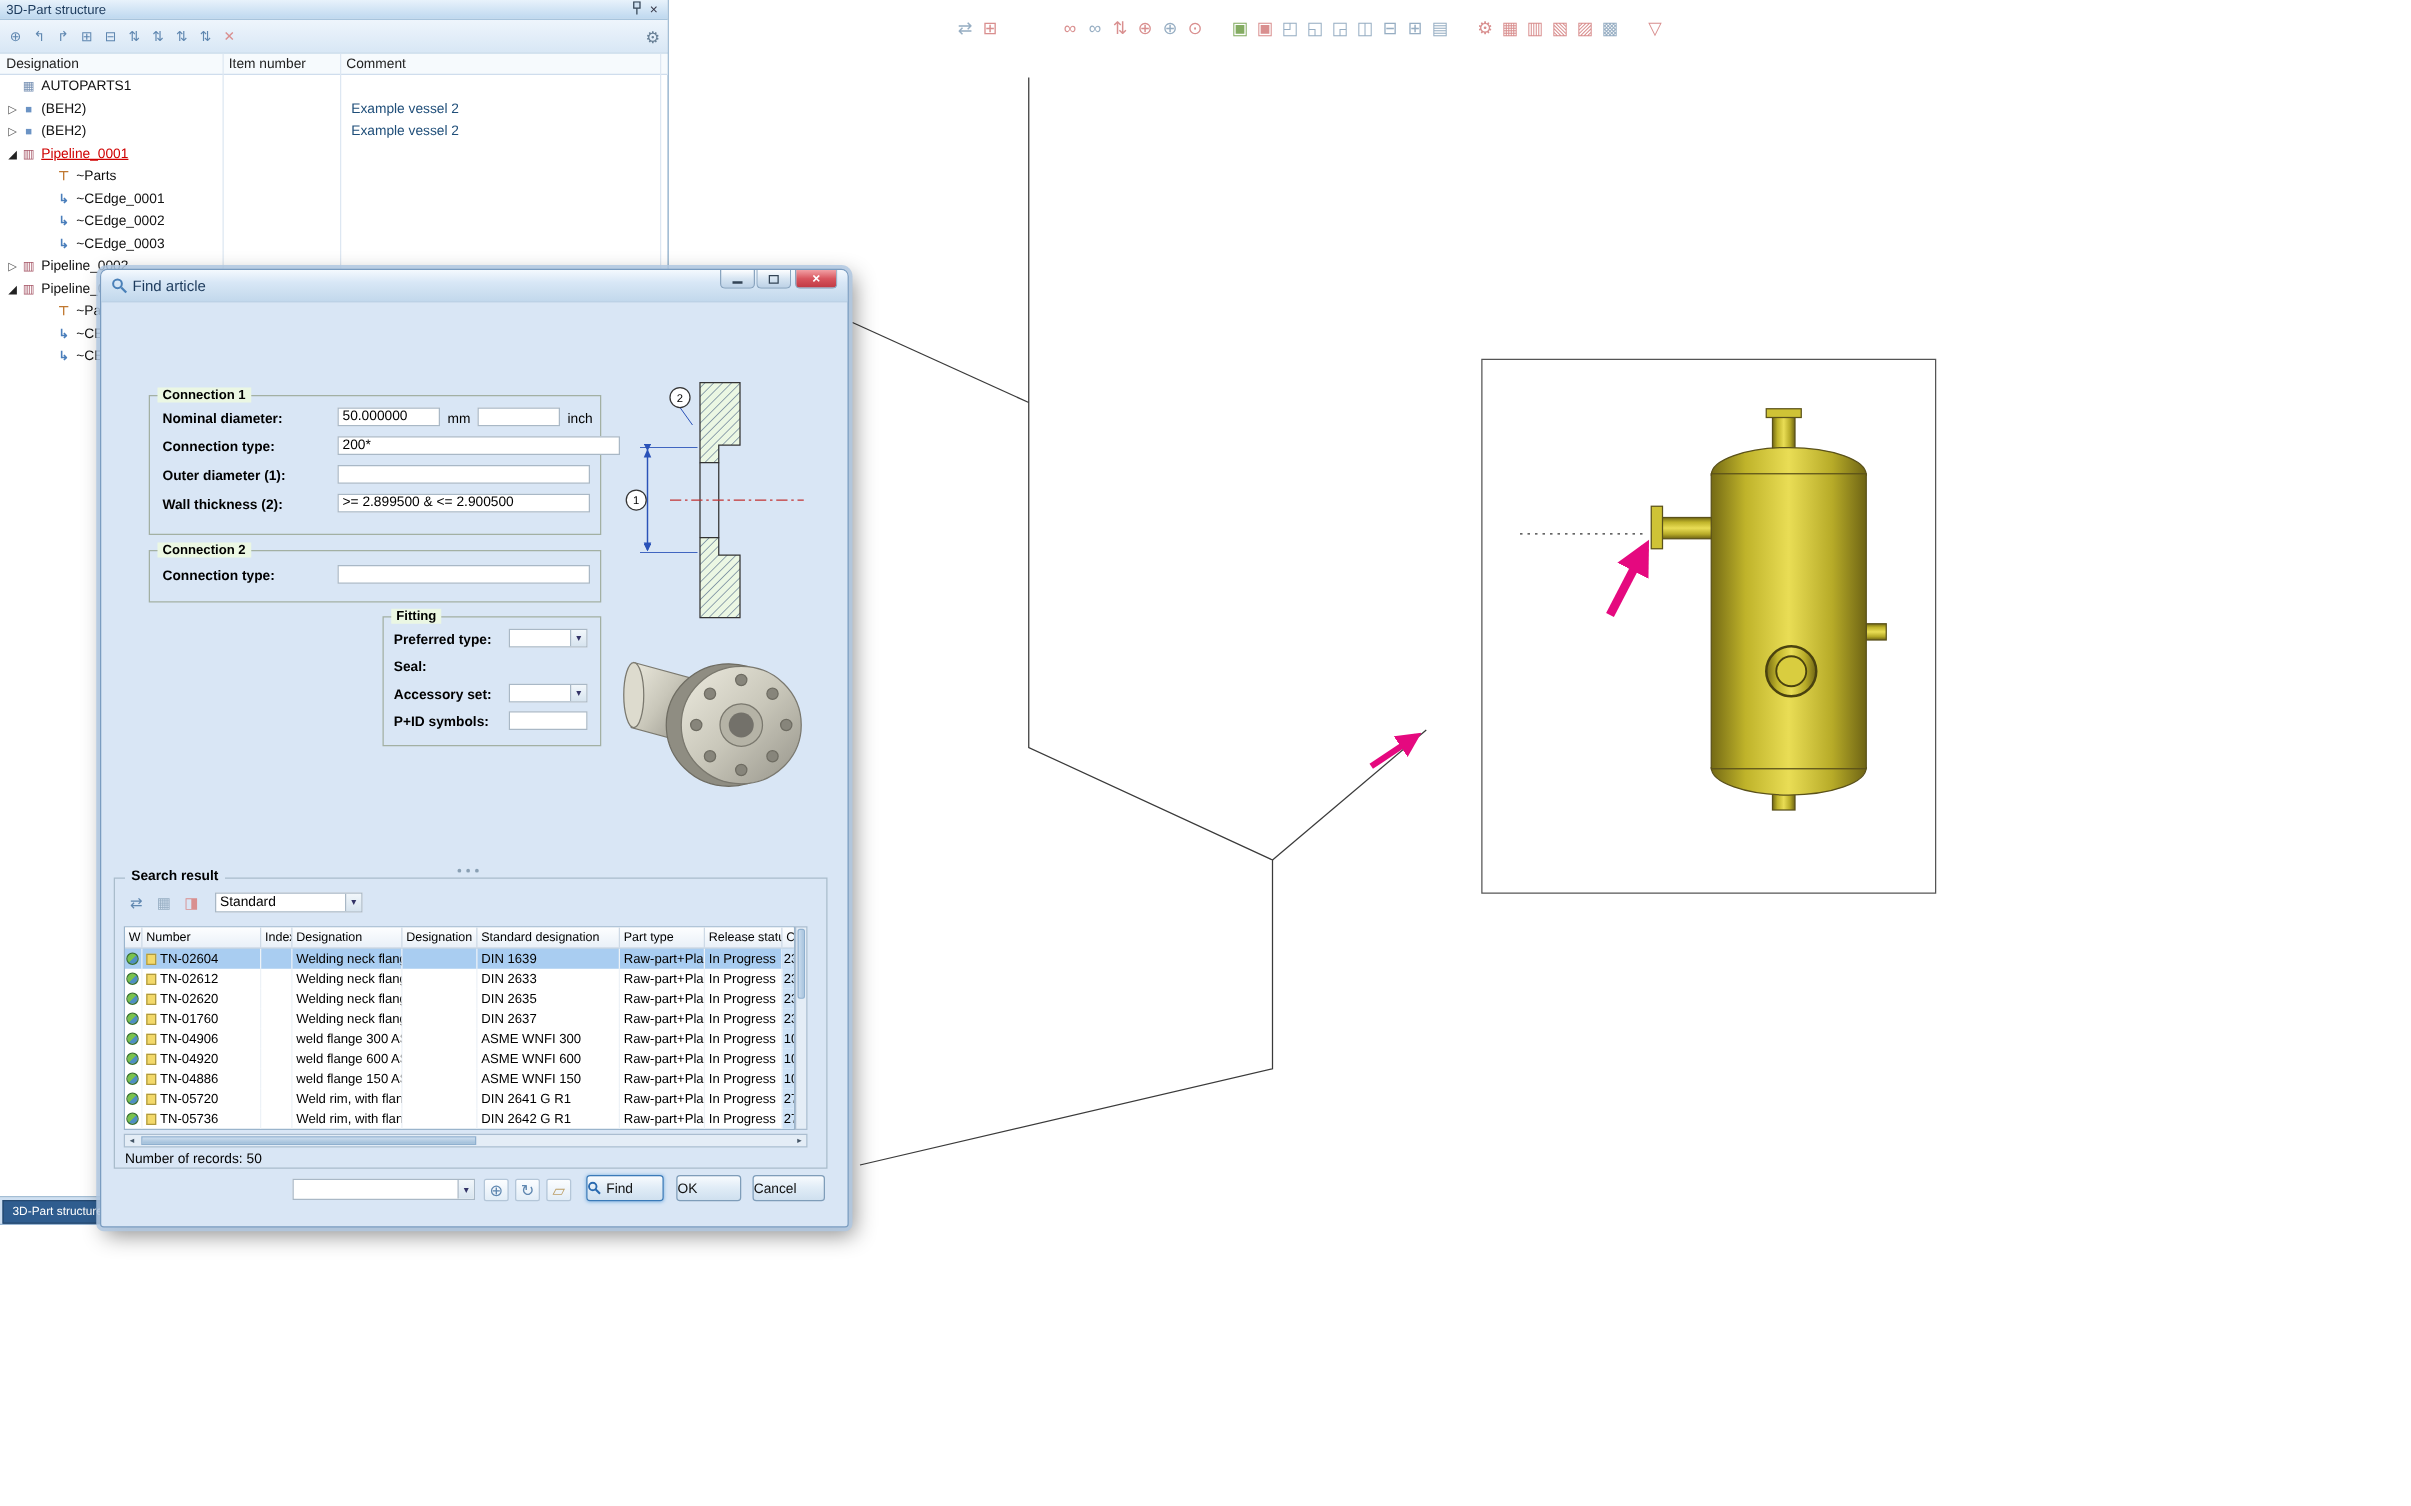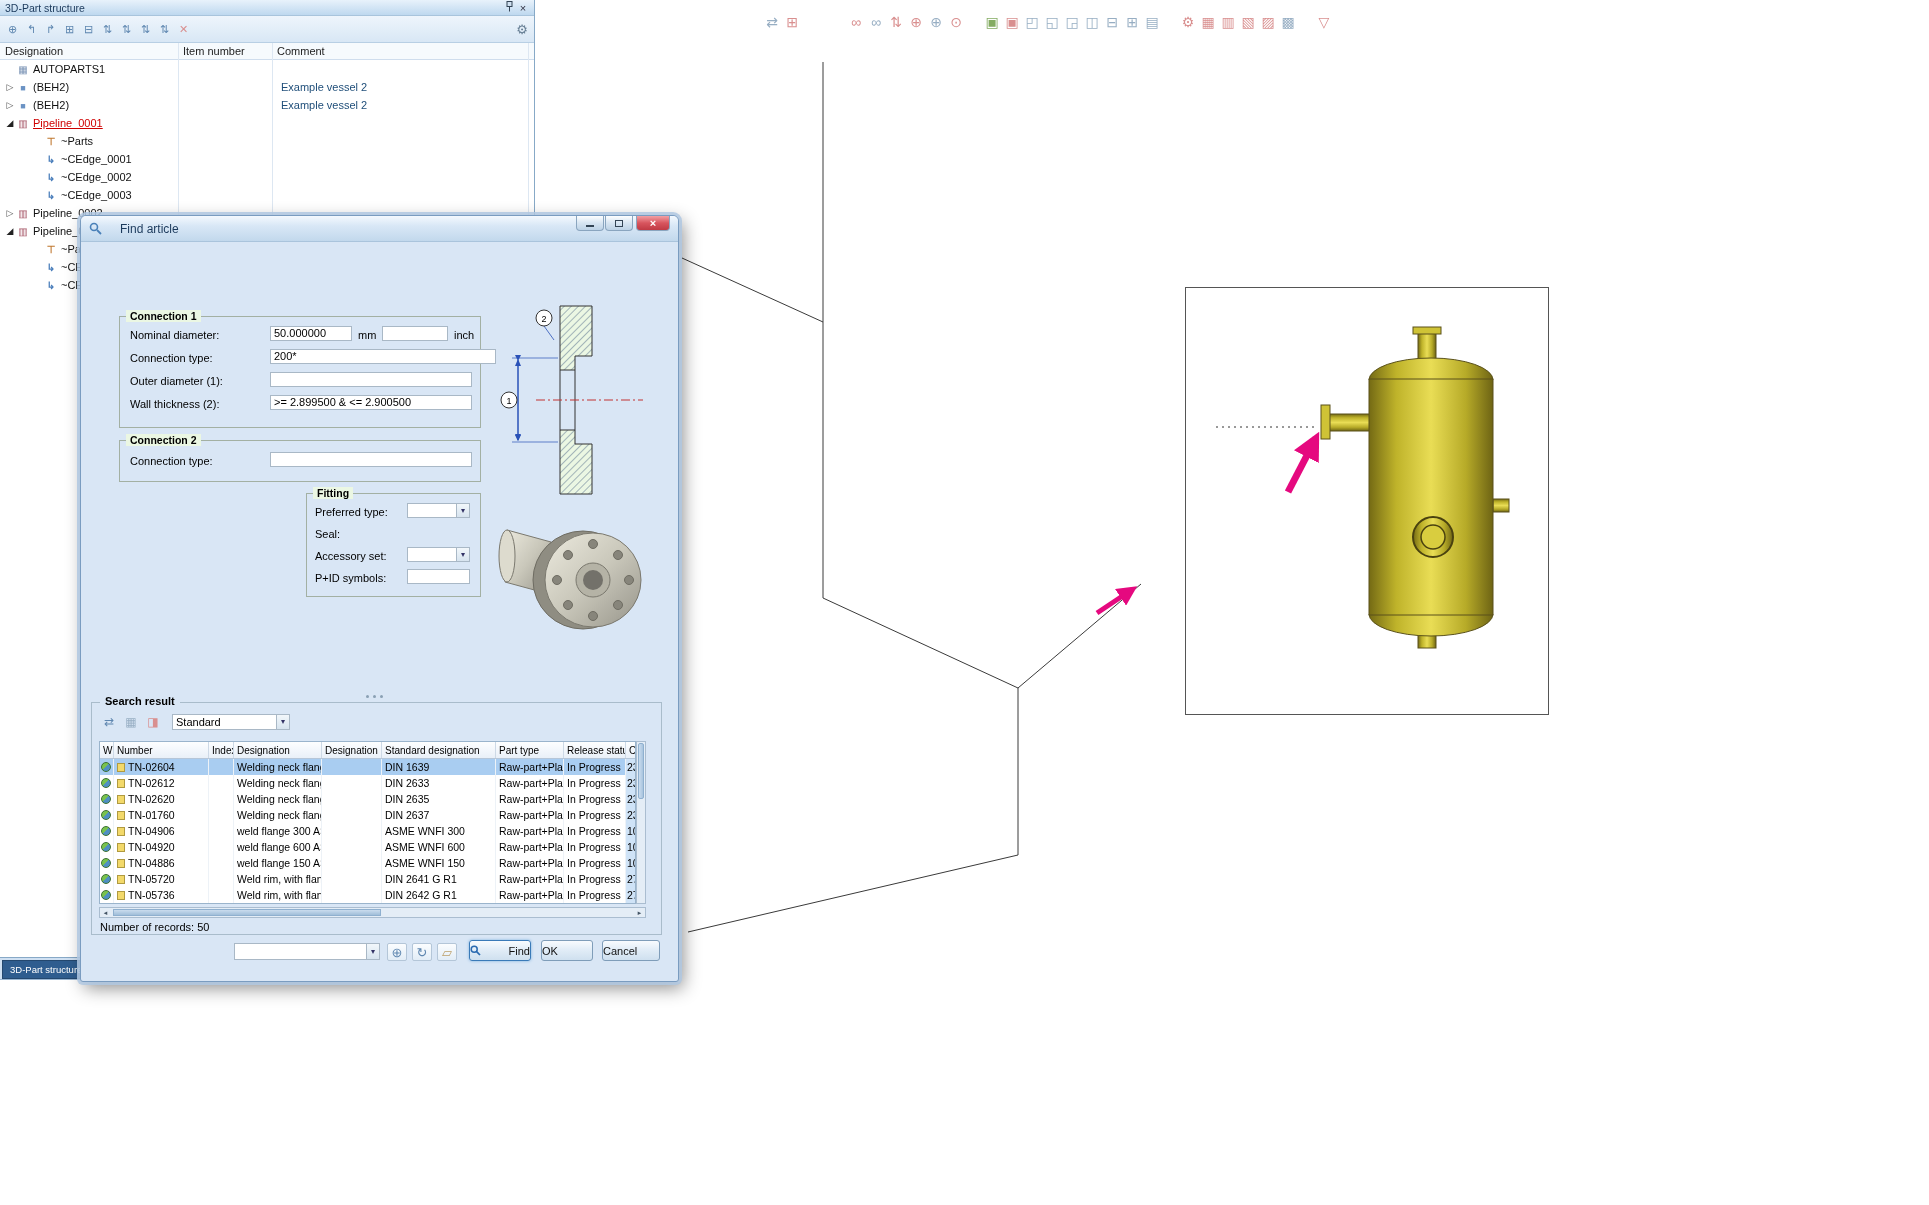--- a/index.html
+++ b/index.html
@@ -50,42 +50,42 @@
   [data-hl="1"] .tlbl{color:#cf0000;text-decoration:underline}
   .tcmt{position:absolute;left:281px;font-size:11px;color:#1f4e79;white-space:nowrap}
 
   
   #dock-tabs{position:absolute;left:0;top:958px;width:535px;height:22px;background:#cfe0f2;border-bottom:1px solid #9ab7d4;display:flex;align-items:flex-start;padding:2px 0 0 2px;gap:2px;z-index:5}
   .dock-tab{font-size:9.5px;padding:3px 7px;border:1px solid #8fb0cf;background:#dce9f6;color:#234;white-space:nowrap;cursor:default}
   .dock-tab[data-active="1"]{background:#2f5d8f;color:#fff;border-color:#24486f}
 
   
   #dialog{position:absolute;left:80px;top:215px;width:599px;height:767px;background:#d9e6f5;border:1px solid #7a9cc0;border-radius:6px 6px 3px 3px;box-shadow:0 0 0 3px rgba(176,200,226,.85),4px 6px 18px rgba(0,0,0,.45);z-index:10}
-  .dlg-title{position:absolute;left:0;top:0;right:0;height:26px;border-radius:5px 5px 0 0;background:linear-gradient(#f4f9fe,#d8e7f6 40%,#c2d8ec);border-bottom:1px solid #aac4dc;display:flex;align-items:center;gap:18px;padding-left:8px}
+  .dlg-title{position:absolute;left:0;top:0;right:0;height:26px;border-radius:5px 5px 0 0;background:linear-gradient(#f4f9fe,#d8e7f6 40%,#c2d8ec);border-bottom:1px solid #aac4dc;display:flex;align-items:center;gap:4px;padding-left:8px}
   .dlg-title-text{font-size:12px;color:#1c3a5c}
   .wbtn{position:absolute;top:0;height:15px;width:28px;border:1px solid #8aa5bf;border-top:none;border-radius:0 0 4px 4px;background:linear-gradient(#fdfeff,#d7e5f2 50%,#bdd2e6);display:flex;align-items:center;justify-content:center;font-size:10px;color:#345;cursor:default}
   .wmin{right:74px}.wmax{right:45px}
   .wclose{right:8px;width:34px;background:linear-gradient(#f2a0a4,#d8555e 50%,#c03a44);color:#fff;font-weight:bold;font-size:11px}
   .min-glyph{width:8px;height:3px;border-bottom:2px solid #345;margin-top:5px}
   .max-glyph{width:8px;height:7px;border:1px solid #345}
 
   .grp{position:absolute;border:1px solid #a9bccb}
   .legend{position:absolute;top:-8px;left:8px;background:#d9e6f5;padding:0 5px;display:flex;align-items:center;gap:4px;font-size:11px;font-weight:bold;color:#000;white-space:nowrap}
   .navc{width:13px;height:13px;border-radius:50%;border:1px solid #6a92b8;background:linear-gradient(#fff,#cfe0f0);font-size:7px;color:#2a5a8a;display:flex;align-items:center;justify-content:center;cursor:default}
   .grp-sc{left:10px;top:34px;width:571px;height:444px}
   .grp-sr{left:10px;top:486px;width:571px;height:233px}
 
   .dtabs{position:absolute;left:10px;top:15px;display:flex;z-index:2}
   .dtab{height:18px;line-height:18px;padding:0 9px;font-size:11px;background:linear-gradient(#f8fbfd,#dde9f3);border:1px solid #9ab0c4;margin-right:2px;border-radius:2px 2px 0 0;color:#222;cursor:default;white-space:nowrap}
   .dtab[data-active="1"]{background:#ebf7e3;height:19px;border-bottom:1px solid #ebf7e3}
   .green{position:absolute;left:4px;top:33px;width:558px;height:397px;background:#ebf7e3;border:1px solid #9c9c9c}
 
   .fg{position:absolute;border:1px solid #a3b0a3}
   .fg-legend{position:absolute;top:-7px;left:6px;background:#ebf7e3;padding:0 4px;font-size:10.5px;font-weight:bold;white-space:nowrap}
-  .flabel{position:absolute;font-size:11px;font-weight:normal;white-space:nowrap}
+  .flabel{position:absolute;font-size:11px;font-weight:bold;white-space:nowrap}
   .funit{position:absolute;font-size:11px;white-space:nowrap}
   .ffield{position:absolute;height:15px;background:#fff;border:1px solid #a9b8c6;font-size:11px;line-height:13px;padding-left:3px;white-space:nowrap;overflow:hidden}
   .g-conn1{left:38px;top:100px;width:362px;height:112px}
   .g-conn2{left:38px;top:224px;width:362px;height:42px}
   .g-ppp{left:38px;top:277px;width:172px;height:104px}
   .g-fit{left:225px;top:277px;width:175px;height:104px}
 
   .cbo{background:#fff;border:1px solid #a9b8c6;height:15px;display:flex;align-items:center;justify-content:space-between;font-size:11px;padding-left:3px;overflow:hidden}
   .cbo-val{white-space:nowrap;overflow:hidden}
   .cba{width:13px;height:100%;flex:none;background:linear-gradient(#f2f7fb,#d7e4ef);border-left:1px solid #a9b8c6;font-size:8px;display:flex;align-items:center;justify-content:center;color:#336;font-style:normal}
@@ -120,21 +120,21 @@
   .vthumb{margin:1px;height:56px;background:linear-gradient(90deg,#cadcee,#a8c4de);border:1px solid #8fb0cf;border-radius:2px}
   .hscroll{position:absolute;left:7px;top:204px;width:547px;height:11px;background:#e4edf6;border:1px solid #aabdd0;display:flex;align-items:center}
   .harrow{width:11px;font-size:6px;color:#456;text-align:center;flex:none}
   .hthumb{width:268px;height:7px;background:linear-gradient(#cadcee,#a0bed9);border:1px solid #8fb0cf;margin-left:2px;flex:none}
   .hr2{margin-left:auto}
   .records{position:absolute;left:8px;top:218px;font-size:11px;color:#000}
 
   .ft-cbo{position:absolute;left:153px;top:727px;width:146px;height:17px}
   .ft-icons{position:absolute;left:306px;top:727px;display:flex;gap:5px}
   .ft-icon{width:20px;height:18px;flex:none;display:flex;align-items:center;justify-content:center;font-size:13px;border:1px solid #b4c6d8;border-radius:2px;background:linear-gradient(#fbfdff,#e2edf7);cursor:default}
-  .btn{position:absolute;top:724px;height:21px;font-size:11px;background:linear-gradient(#f8fbfe,#e2edf7 45%,#cfe0ef);border:1px solid #7f9db9;border-radius:3px;display:flex;align-items:center;justify-content:space-between;gap:4px;color:#111;cursor:default}
+  .btn{position:absolute;top:724px;height:21px;font-size:11px;background:linear-gradient(#f8fbfe,#e2edf7 45%,#cfe0ef);border:1px solid #7f9db9;border-radius:3px;display:flex;align-items:center;justify-content:flex-start;gap:4px;color:#111;cursor:default}
   .btn-find{left:388px;width:62px;border-color:#3a7ab8;box-shadow:0 0 3px #7ab0e0}
   .btn-ok{left:460px;width:52px}
   .btn-cancel{left:521px;width:58px}
 </style>
 </head>
 <body>
 
 <svg id="lines">
   <polyline points="823,62 823,598 1018,688 1018,855 688,932" fill="none" stroke="#3a3a3a" stroke-width="1"></polyline>
   <line x1="1018" y1="688" x2="1141" y2="584" stroke="#3a3a3a" stroke-width="1"></line>

